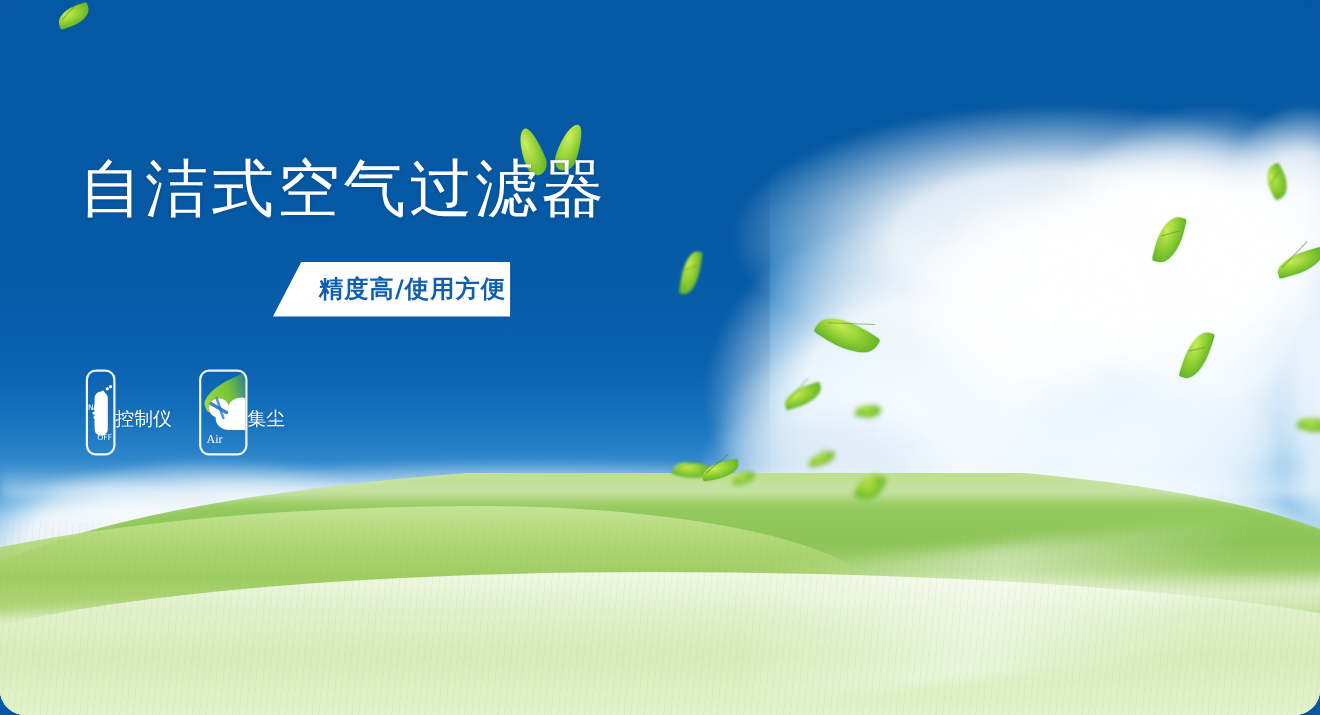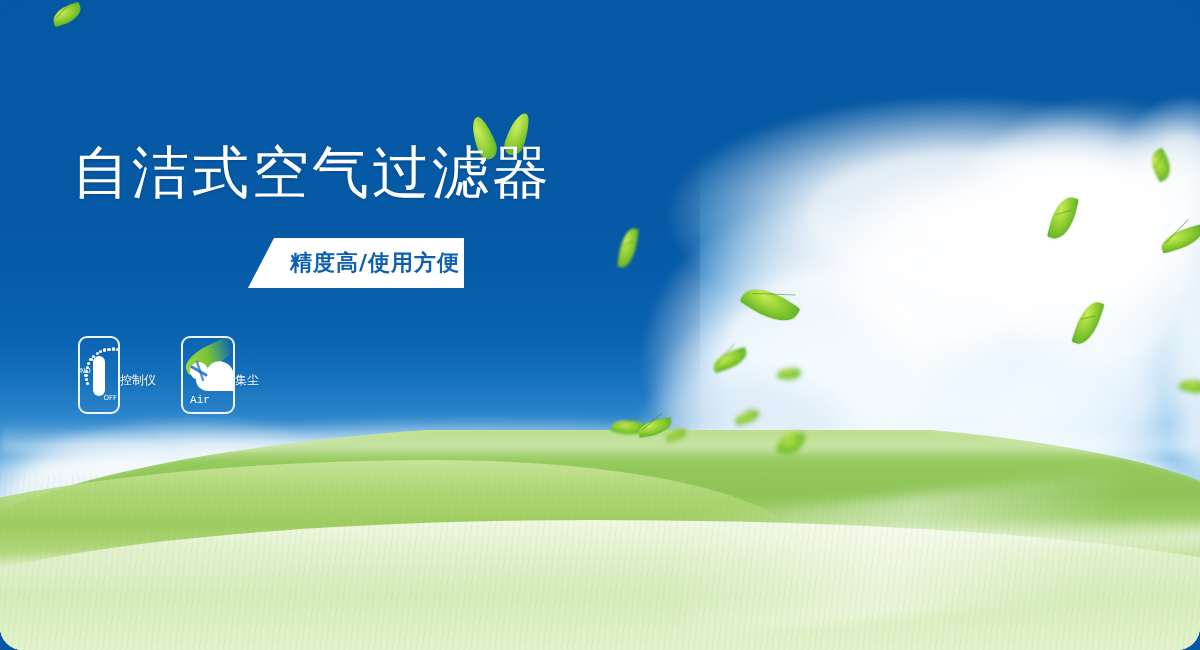--- a/index.html
+++ b/index.html
@@ -179,21 +179,21 @@
     display:flex;align-items:center;justify-content:center;
     position:relative;overflow:hidden;
   }
   .ftext{
     color:#ffffff;text-align:center;line-height:1.18;font-size:16px;
     font-family:"DejaVu Sans","Liberation Sans",sans-serif;font-weight:400;
     letter-spacing:.3px;
   }
   .ftext .l2{display:block;}
   .flabel{
-    margin-top:11px;color:#ffffff;font-size:12px;white-space:nowrap;
+    margin-top:11px;color:#ffffff;font-size:17px;white-space:nowrap;
     font-family:"DejaVu Sans","Liberation Sans",sans-serif;
     text-shadow:0 1px 2px rgba(0,50,100,.28);
   }
 
   
   .gauge{position:relative;width:64px;height:62px;}
   .gauge .dot{position:absolute;width:3.2px;height:3.2px;border-radius:50%;background:#fff;}
   .gauge .needle{
     position:absolute;left:50%;top:12px;margin-left:-6px;width:12px;height:40px;
     border-radius:6px;background:#ffffff;
@@ -211,21 +211,21 @@
 
   
   .airicon{position:relative;width:64px;height:60px;}
   .airicon .swoosh{
     position:absolute;left:0px;top:0px;width:56px;height:22px;
     background:linear-gradient(100deg,#a9dd3f 0%,#7ec92f 45%,rgba(120,200,50,0) 88%);
     border-radius:60% 20% 70% 20%;transform:rotate(-24deg);opacity:.95;
   }
   .airicon .airlabel{
     position:absolute;left:0;right:16px;bottom:-1px;text-align:center;
-    font-size:11px;color:#fff;font-family:Liberation Mono, monospace;
+    font-size:11px;color:#fff;font-family:Liberation Serif, serif;
   }
 </style>
 </head>
 <body>
 
 <div id="banner">
 
   <div class="sky"></div>
   <div class="sky-flat"></div>
   <div class="sky-flat-left"></div>

